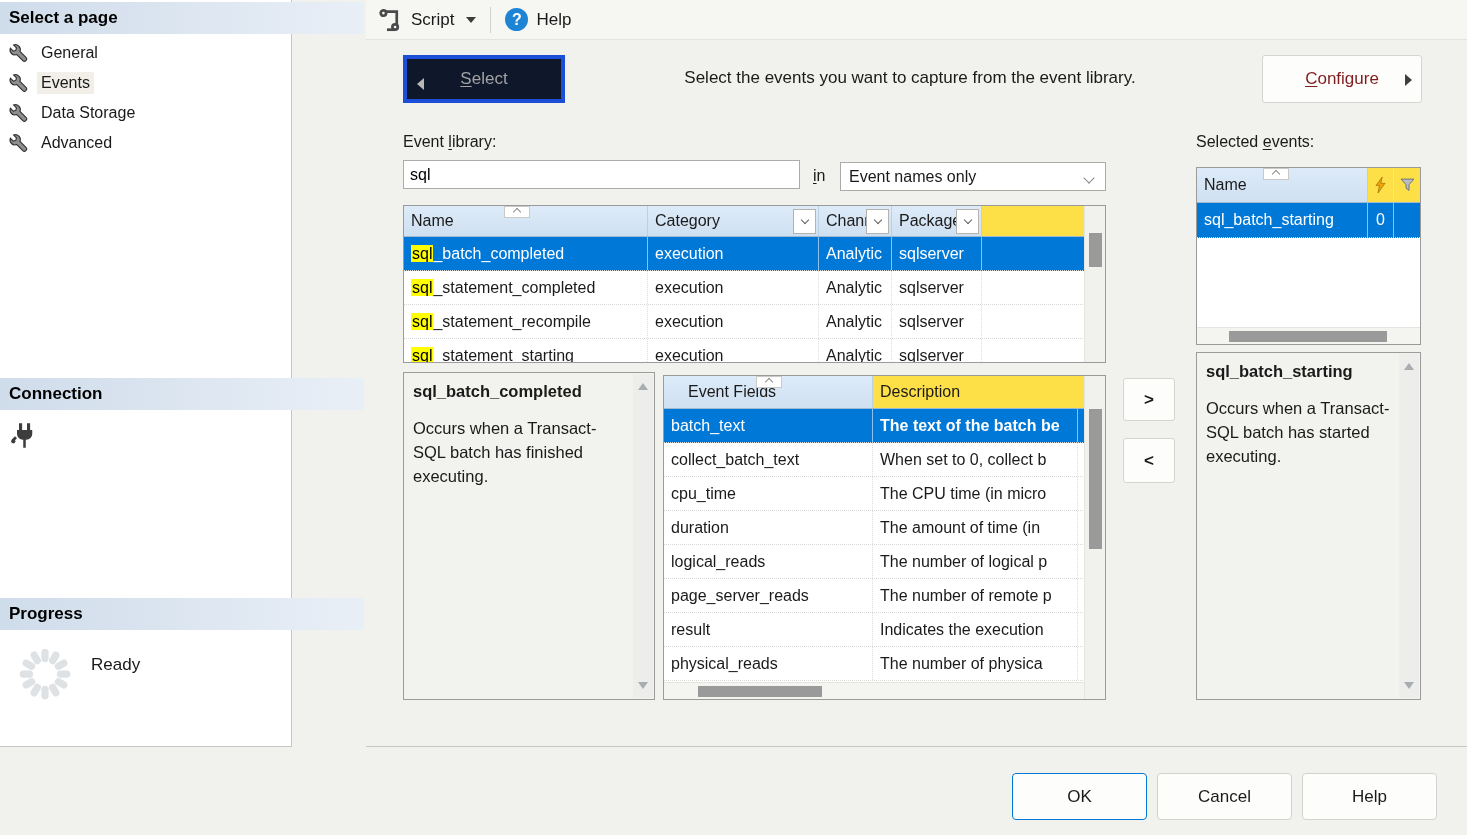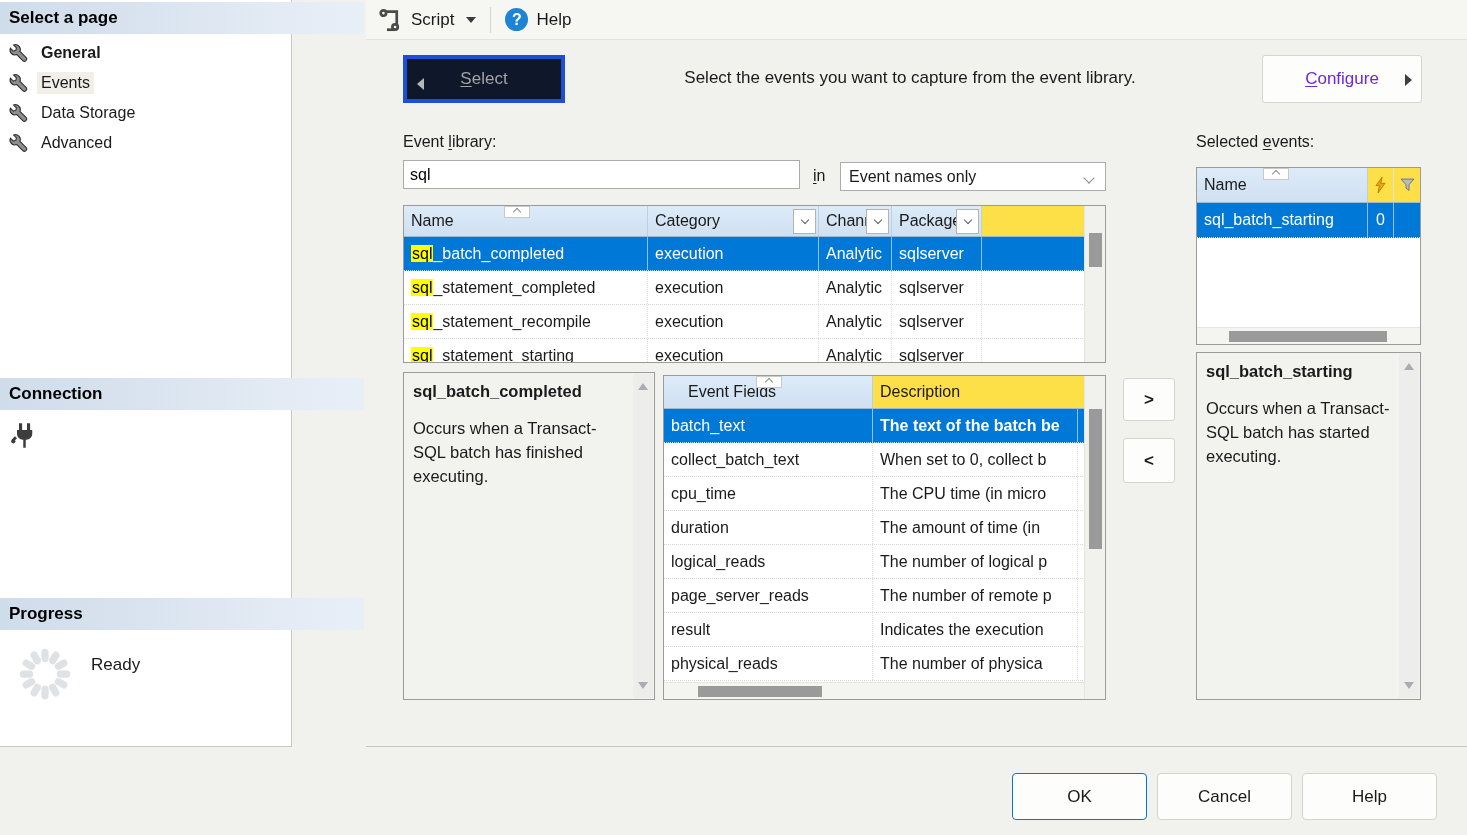--- a/index.html
+++ b/index.html
@@ -35,21 +35,21 @@
   .help-circle { width:23px; height:23px; border-radius:50%; background:#1d83d4; color:#fff;
                  font-weight:bold; font-size:16px; text-align:center; line-height:23px; }
   .select-btn { left:403px; top:55px; width:162px; height:48px; background:#0f172a;
                 border:4px solid #1d4ed8; color:#a3a3a3; font-size:17px;
                 display:flex; align-items:center; justify-content:center; }
   .arr-left { position:absolute; left:10px; top:19px; width:0; height:0;
               border-top:6px solid transparent; border-bottom:6px solid transparent;
               border-right:7px solid #b7b7b3; }
   .instruction { left:600px; top:68px; width:620px; text-align:center; font-size:17px; }
   .configure-btn { left:1262px; top:55px; width:160px; height:48px; background:#fdfdfc;
-                   border:1px solid #d4d4d0; border-radius:3px; color:#6d28d9; font-size:17px;
+                   border:1px solid #d4d4d0; border-radius:3px; color:#7f1d1d; font-size:17px;
                    display:flex; align-items:center; justify-content:center; }
   .arr-right { position:absolute; right:9px; top:18px; width:0; height:0;
                border-top:6px solid transparent; border-bottom:6px solid transparent;
                border-left:7px solid #3f3f3f; }
 
   
   .lbl-plain { font-size:16px; }
   .search-input { left:403px; top:160px; width:397px; height:29px; border:1px solid #ababa7;
                   background:#fff; font-size:16px; padding:0 6px; font-family:inherit; }
   .scope-select { left:840px; top:162px; width:266px; height:29px; border:1px solid #ababa7;
@@ -111,21 +111,21 @@
   u { text-underline-offset:2px; }
 </style>
 </head>
 <body>
 
 <div class="abs sidebar">
   <div class="section-header" style="top:2px;">
     <span>Select a page</span>
   </div>
 
-  <div class="page-item" style="top:38px;font-weight:bold;">
+  <div class="page-item" style="top:38px;">
     <svg class="wrench" viewBox="0 0 26 26">
         <path d="M21.9 18.1l-6.8-6.8a5.3 5.3 0 0 0-6.9-6.9l3.1 3.1-.7 2.7-2.7.7-3.1-3.1a5.3 5.3 0 0 0 6.9 6.9l6.8 6.8a1.9 1.9 0 0 0 2.7 0l.7-.7a1.9 1.9 0 0 0 0-2.7z" fill="#8f8f8f" stroke="#2e2e2e" stroke-width="1.2"></path>
       </svg>
     <span class="lbl">General</span>
   </div>
   <div class="page-item selected" style="top:68px;">
     <svg class="wrench" viewBox="0 0 26 26">
         <path d="M21.9 18.1l-6.8-6.8a5.3 5.3 0 0 0-6.9-6.9l3.1 3.1-.7 2.7-2.7.7-3.1-3.1a5.3 5.3 0 0 0 6.9 6.9l6.8 6.8a1.9 1.9 0 0 0 2.7 0l.7-.7a1.9 1.9 0 0 0 0-2.7z" fill="#8f8f8f" stroke="#2e2e2e" stroke-width="1.2"></path>
       </svg>
     <span class="lbl">Events</span>

